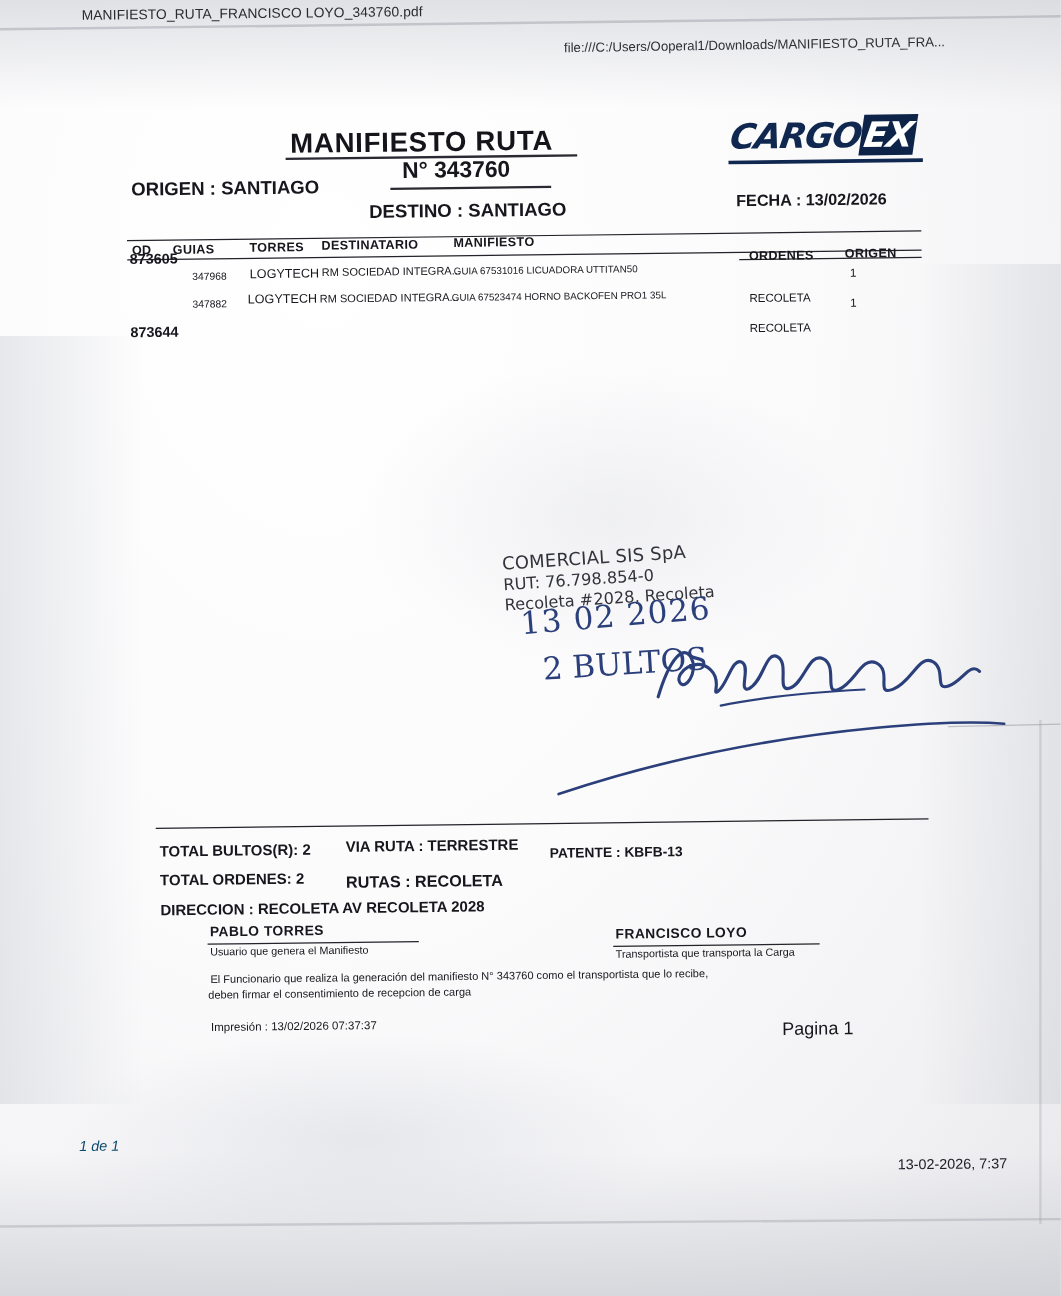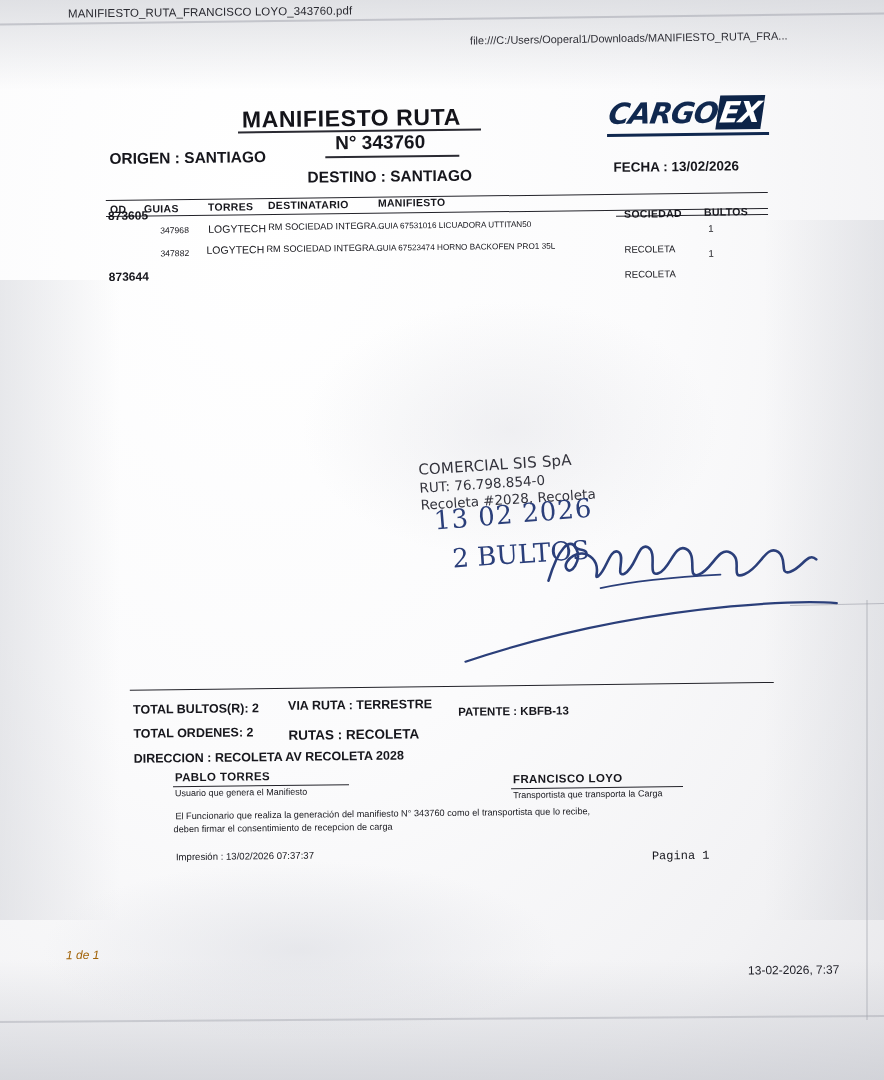--- a/index.html
+++ b/index.html
@@ -218,24 +218,24 @@
   #sign-l-cap  { left: 172px; top: 785px; font-size: 9px; }
 
   #sign-r-name { left: 510px; top: 774px; font-size: 11.5px; font-weight: bold; letter-spacing: .4px; }
   #sign-r-line { left: 508px; top: 789px; width: 172px; height: 1.2px; }
   #sign-r-cap  { left: 510px; top: 791px; font-size: 9px; }
 
   #legal1 { left: 172px; top: 808px; font-size: 9.2px; }
   #legal2 { left: 170px; top: 821px; font-size: 9.2px; }
 
   #impresion { left: 172px; top: 848px; font-size: 9.6px; }
-  #pagina    { left: 648px; top: 852px; font-size: 12px; font-family: Liberation Mono, monospace; }
-
-  
-  #foot-left  { position:absolute; left: 66px; top: 948px; font-size: 12px; color:#a16207; font-style: italic; transform: rotate(-0.6deg); }
+  #pagina    { left: 648px; top: 852px; font-size: 15px; }
+
+  
+  #foot-left  { position:absolute; left: 66px; top: 948px; font-size: 12px; color:#0c4a6e; font-style: italic; transform: rotate(-0.6deg); }
   #foot-right { position:absolute; left: 748px; top: 963px; font-size: 12px; color:#22222a; transform: rotate(-0.6deg); }
 </style>
 </head>
 <body>
 
 <div id="sheet">
   <div class="shade sh1"></div>
   <div class="shade sh2"></div>
   <div class="shade sh3"></div>
   <div class="shade sh4"></div>
@@ -269,22 +269,22 @@
 
   <div class="hline" id="hl1"></div>
   <div class="hline" id="hl2"></div>
   <div class="hline" id="hl3"></div>
 
   <div class="t th" id="th-od">OD</div>
   <div class="t th" id="th-guias">GUIAS</div>
   <div class="t th" id="th-cliente">TORRES</div>
   <div class="t th" id="th-dest">DESTINATARIO</div>
   <div class="t th" id="th-desc">MANIFIESTO</div>
-  <div class="t th" id="th-destino2">SOCIEDAD</div>
-  <div class="t th" id="th-bultos">BULTOS</div>
+  <div class="t th" id="th-destino2">ORDENES</div>
+  <div class="t th" id="th-bultos">ORIGEN</div>
 
   <div class="t row-od" style="left:112px;top:205px;">873605</div>
   <div class="t row-guia" style="left:164px;top:222px;">347968</div>
   <div class="t row-cli" style="left:212px;top:220px;">LOGYTECH</div>
   <div class="t row-dst" style="left:272px;top:220px;">RM SOCIEDAD INTEGRA...</div>
   <div class="t row-desc" style="left:382px;top:221px;">GUIA  67531016  LICUADORA UTTITAN50</div>
   <div class="t row-dest2" style="left:628px;top:226px;">RECOLETA</div>
   <div class="t row-bult" style="left:712px;top:226px;">1</div>
 
   <div class="t row-od" style="left:112px;top:240px;margin-top:26px;">873644</div>

